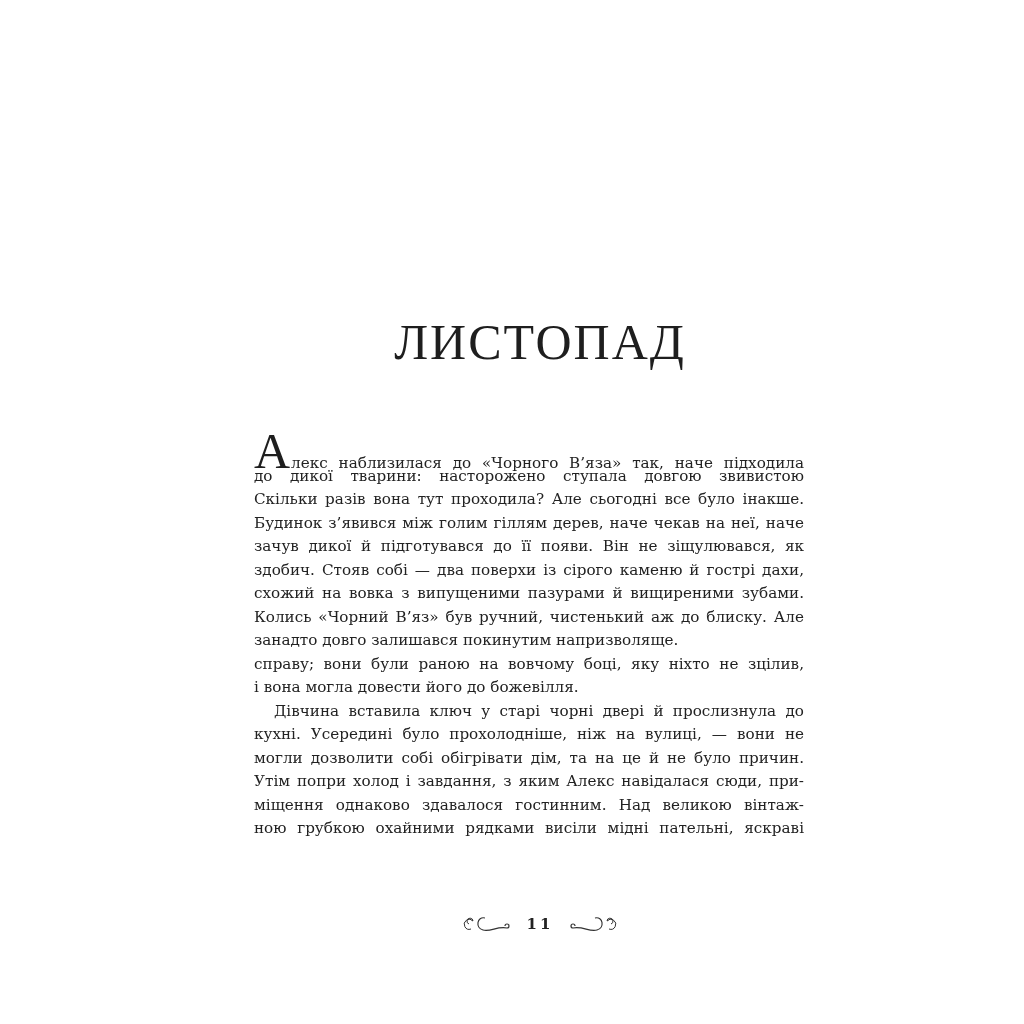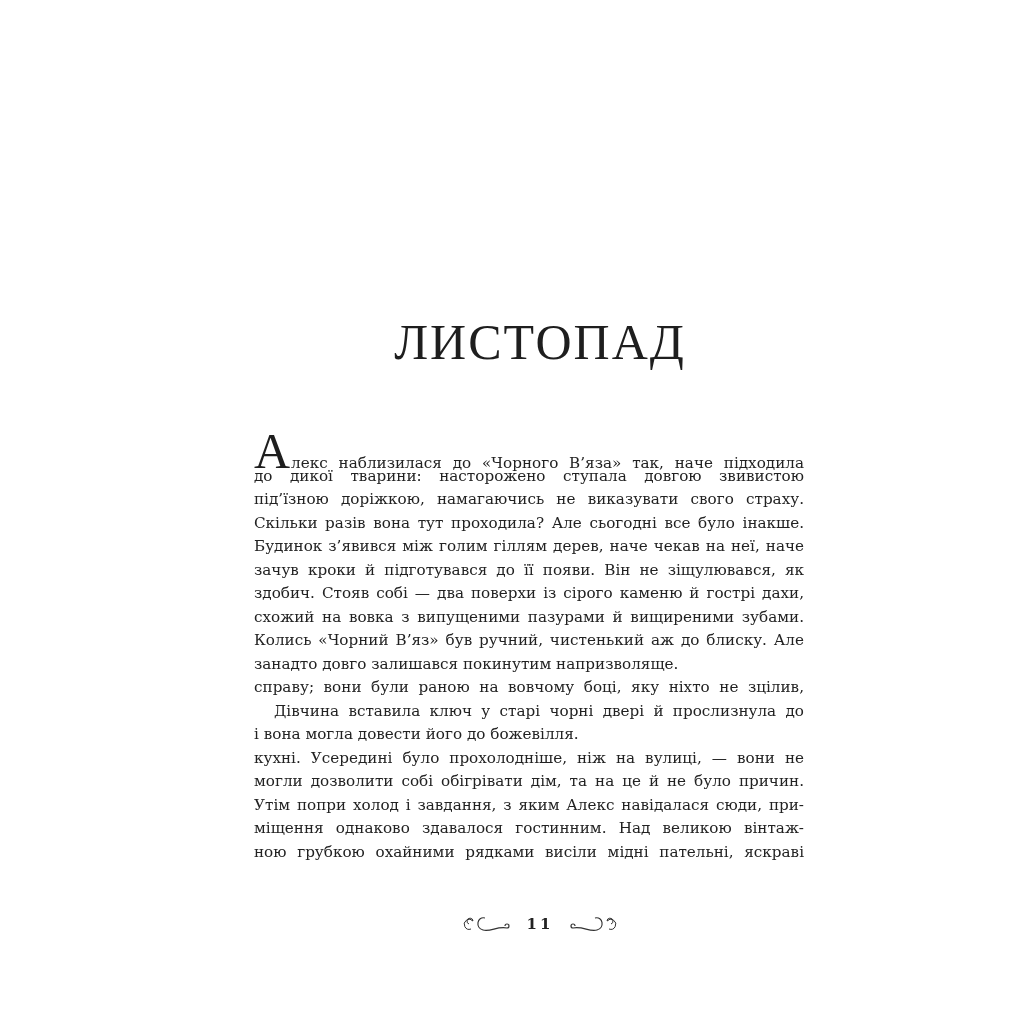--- a/index.html
+++ b/index.html
@@ -37,31 +37,30 @@
 </style>
 </head>
 <body>
 
 <div class="page">
   <h1 class="chapter-title">ЛИСТОПАД</h1>
 
   <div class="body-text">
     <span class="line"><span class="dropcap">А</span><span>лекс наблизилася до «Чорного В’яза» так, наче підходила</span></span>
     <span class="line">до дикої тварини: насторожено ступала довгою звивистою</span>
-    <span class="line">під’їзною доріжкою, намагаючись не виказувати свого страху.</span>
     <span class="line">Скільки разів вона тут проходила? Але сьогодні все було інакше.</span>
     <span class="line">Будинок з’явився між голим гіллям дерев, наче чекав на неї, наче</span>
-    <span class="line">зачув кроки й підготувався до її появи. Він не зіщулювався, як</span>
+    <span class="line">зачув дикої й підготувався до її появи. Він не зіщулювався, як</span>
     <span class="line">здобич. Стояв собі — два поверхи із сірого каменю й гострі дахи,</span>
     <span class="line">схожий на вовка з випущеними пазурами й вищиреними зубами.</span>
     <span class="line">Колись «Чорний В’яз» був ручний, чистенький аж до блиску. Але</span>
     <span class="line last">занадто довго залишався покинутим напризволяще.</span>
     <span class="line">справу; вони були раною на вовчому боці, яку ніхто не зцілив,</span>
+    <span class="line last">і вона могла довести його до божевілля.</span>
     <span class="line indent">Дівчина вставила ключ у старі чорні двері й прослизнула до</span>
-    <span class="line last">і вона могла довести його до божевілля.</span>
     <span class="line">кухні. Усередині було прохолодніше, ніж на вулиці, — вони не</span>
     <span class="line">могли дозволити собі обігрівати дім, та на це й не було причин.</span>
     <span class="line">Утім попри холод і завдання, з яким Алекс навідалася сюди, при-</span>
     <span class="line">міщення однаково здавалося гостинним. Над великою вінтаж-</span>
     <span class="line">ною грубкою охайними рядками висіли мідні пательні, яскраві</span>
   </div>
 
   <div class="folio">
     <span class="flourish">
       <svg width="48" height="24" viewBox="0 0 48 24">

